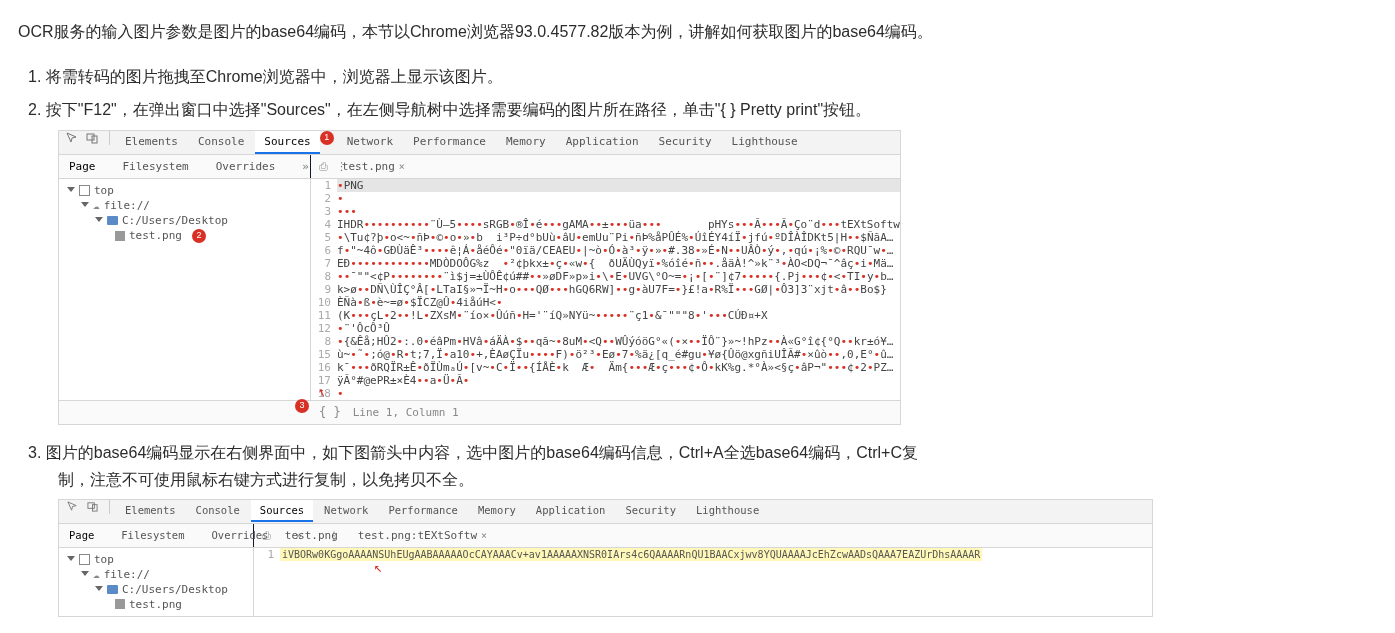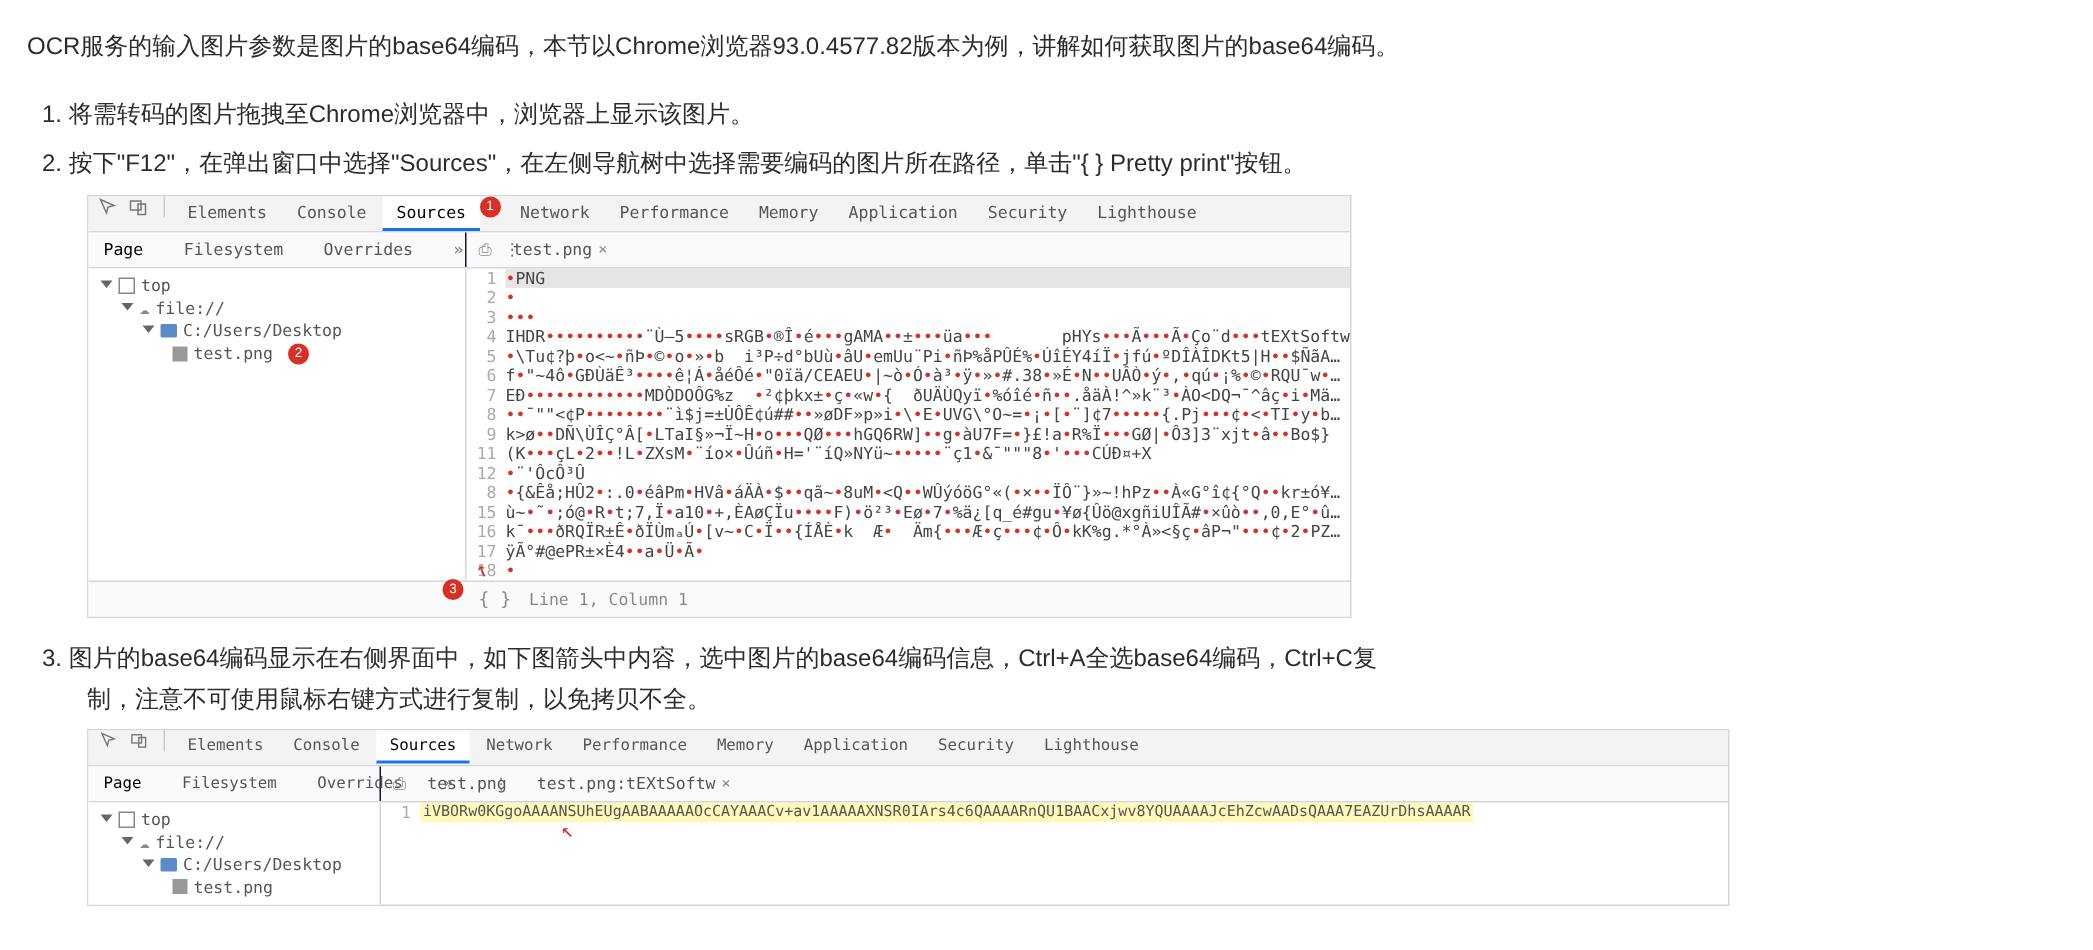--- a/index.html
+++ b/index.html
@@ -295,20 +295,24 @@
         </div>
         <div class="code-row">
           <span class="ln">8</span>
           <span class="code-txt"><span class="red-dot">•</span><span class="red-dot">•</span>¯""&lt;¢P<span class="red-dot">•</span><span class="red-dot">•</span><span class="red-dot">•</span><span class="red-dot">•</span><span class="red-dot">•</span><span class="red-dot">•</span><span class="red-dot">•</span><span class="red-dot">•</span>¨ì$j=±ÙÔÊ¢ú##<span class="red-dot">•</span><span class="red-dot">•</span>»øDF»p»i<span class="red-dot">•</span>\<span class="red-dot">•</span>E<span class="red-dot">•</span>UVG\°O~=<span class="red-dot">•</span>¡<span class="red-dot">•</span>[<span class="red-dot">•</span>¨]¢7<span class="red-dot">•</span><span class="red-dot">•</span><span class="red-dot">•</span><span class="red-dot">•</span><span class="red-dot">•</span>{.Pj<span class="red-dot">•</span><span class="red-dot">•</span><span class="red-dot">•</span>¢<span class="red-dot">•</span>&lt;<span class="red-dot">•</span>TI<span class="red-dot">•</span>y<span class="red-dot">•</span>bó1QP</span>
         </div>
         <div class="code-row">
           <span class="ln">9</span>
           <span class="code-txt">k&gt;ø<span class="red-dot">•</span><span class="red-dot">•</span>DÑ\ÙÎÇ°Â[<span class="red-dot">•</span>LTaI§»¬Ï~H<span class="red-dot">•</span>o<span class="red-dot">•</span><span class="red-dot">•</span><span class="red-dot">•</span>QØ<span class="red-dot">•</span><span class="red-dot">•</span><span class="red-dot">•</span>hGQ6RW]<span class="red-dot">•</span><span class="red-dot">•</span>g<span class="red-dot">•</span>àU7F=<span class="red-dot">•</span>}£!a<span class="red-dot">•</span>R%Ï<span class="red-dot">•</span><span class="red-dot">•</span><span class="red-dot">•</span>GØ|<span class="red-dot">•</span>Ô3]3¨xjt<span class="red-dot">•</span>â<span class="red-dot">•</span><span class="red-dot">•</span>Bo$}</span>
         </div>
         <div class="code-row">
+          <span class="ln">10</span>
+          <span class="code-txt">ÈÑà<span class="red-dot">•</span>ß<span class="red-dot">•</span>è~=ø<span class="red-dot">•</span>$ÏCZ@Û<span class="red-dot">•</span>4iåúH&lt;<span class="red-dot">•</span></span>
+        </div>
+        <div class="code-row">
           <span class="ln">11</span>
           <span class="code-txt">(K<span class="red-dot">•</span><span class="red-dot">•</span><span class="red-dot">•</span>çL<span class="red-dot">•</span>2<span class="red-dot">•</span><span class="red-dot">•</span>!L<span class="red-dot">•</span>ZXsM<span class="red-dot">•</span>¨ío×<span class="red-dot">•</span>Ûúñ<span class="red-dot">•</span>H='¨íQ»NYü~<span class="red-dot">•</span><span class="red-dot">•</span><span class="red-dot">•</span><span class="red-dot">•</span><span class="red-dot">•</span>¨ç1<span class="red-dot">•</span>&amp;¯"""8<span class="red-dot">•</span>'<span class="red-dot">•</span><span class="red-dot">•</span><span class="red-dot">•</span>CÚÐ¤+X</span>
         </div>
         <div class="code-row">
           <span class="ln">12</span>
           <span class="code-txt"><span class="red-dot">•</span>¨'ÔcÔ³Û</span>
         </div>
         <div class="code-row">
           <span class="ln">8</span>
           <span class="code-txt"><span class="red-dot">•</span>{&amp;Êå;HÛ2<span class="red-dot">•</span>:.0<span class="red-dot">•</span>éâPm<span class="red-dot">•</span>HVâ<span class="red-dot">•</span>áÄÀ<span class="red-dot">•</span>$<span class="red-dot">•</span><span class="red-dot">•</span>qã~<span class="red-dot">•</span>8uM<span class="red-dot">•</span>&lt;Q<span class="red-dot">•</span><span class="red-dot">•</span>WÛýóöG°«(<span class="red-dot">•</span>×<span class="red-dot">•</span><span class="red-dot">•</span>ÏÔ¨}»~!hPz<span class="red-dot">•</span><span class="red-dot">•</span>À«G°î¢{°Q<span class="red-dot">•</span><span class="red-dot">•</span>kr±ó¥<span class="red-dot">•</span>×</span>

